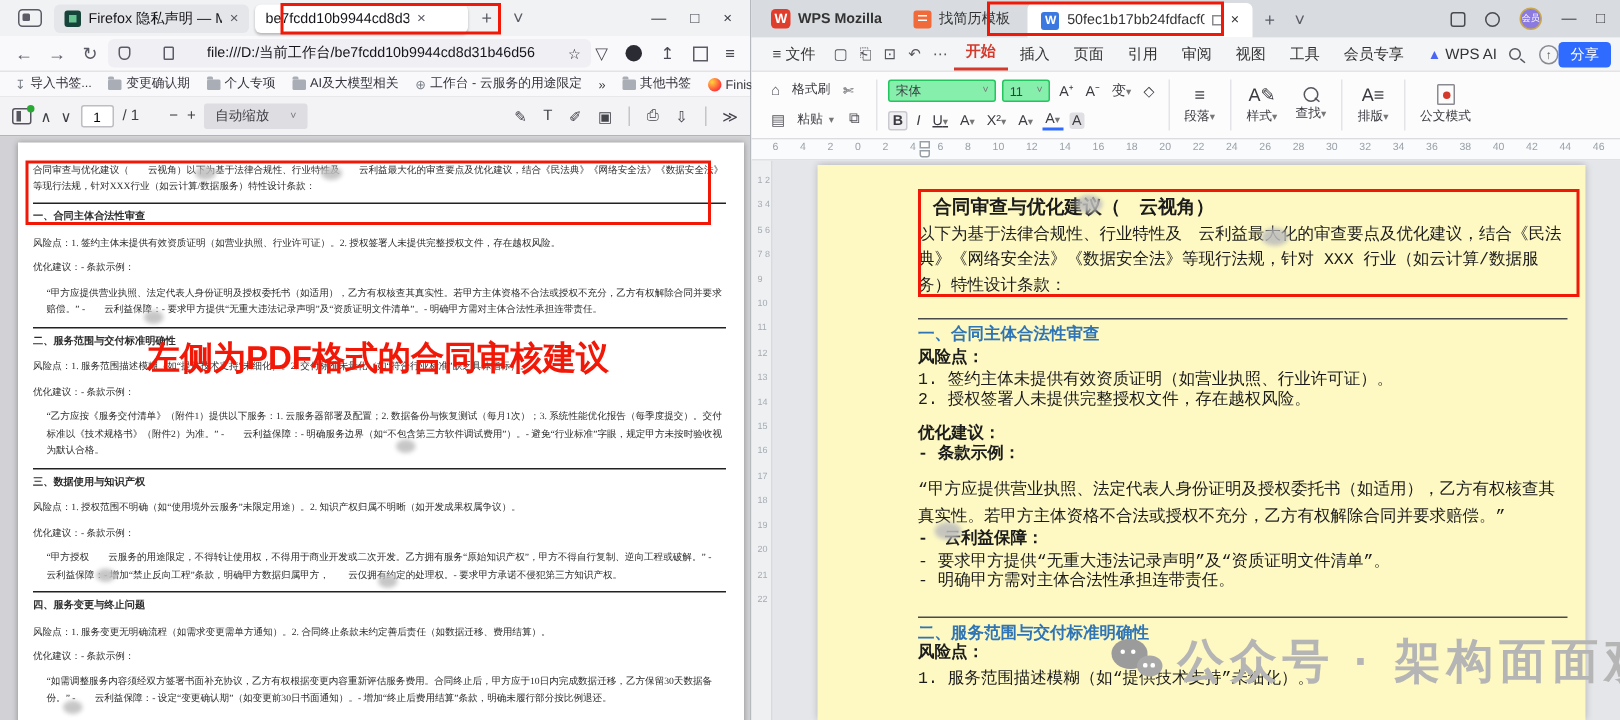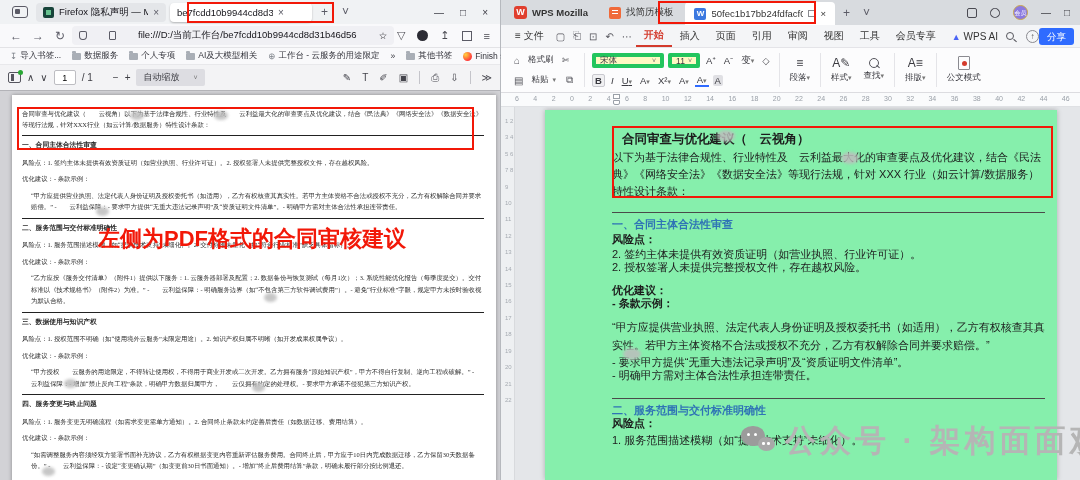--- a/index.html
+++ b/index.html
@@ -76,42 +76,42 @@
   .qico{color:#55555c;font-size:10px;padding:0 4px;}
   .ai-logo{color:#4a64f5;font-size:9px;}
   .lens{width:8px;height:8px;border:1.3px solid #55555c;border-radius:50%;position:relative;display:inline-block;}
   .lens:after{content:"";position:absolute;left:6px;top:7px;width:4px;height:1.3px;background:#55555c;transform:rotate(40deg);}
   .cloudup{width:13px;height:13px;border:1px solid #8a8a90;border-radius:50%;text-align:center;line-height:12px;font-size:8px;color:#555;margin-left:auto;}
   .share-btn{background:#2f6bff;color:#fff;border-radius:3px;height:17px;line-height:17px;padding:0 8px;font-size:9.5px;white-space:nowrap;}
   .wps-ribbon{height:45px;background:#fcfcfd;border-bottom:1px solid #dcdce0;display:flex;align-items:stretch;padding:2px 6px;font-size:8.5px;color:#3a3a40;}
   .rb-col{display:flex;flex-direction:column;justify-content:space-around;padding:0 3px;}
   .rb-row{display:flex;align-items:center;gap:4px;}
   .rb-sep{width:1px;background:#e4e4e8;margin:3px 4px;}
-  .fontbox,.sizebox{border:4px solid #22c55e;border-radius:2px;height:15px;display:flex;align-items:center;justify-content:space-between;padding:0 4px;background:#fef9c3;}
+  .fontbox,.sizebox{border:1px solid #22c55e;border-radius:2px;height:15px;display:flex;align-items:center;justify-content:space-between;padding:0 4px;background:#86efac;}
   .fontbox{width:72px;} .sizebox{width:32px;}
   .fmt{font-size:9.5px;padding:0 2px;}
   .fmt.b{font-weight:bold;border:1px solid #c9c9cf;border-radius:2px;background:#f0f0f2;}
   .fmt.i{font-style:italic;}
   .fmt.u{text-decoration:underline;}
   .acolor{border-bottom:2px solid #2f6bff;}
   .ahl{background:#e0e0e4;border-radius:2px;}
   .big-ico{font-size:12px;text-align:center;}
   .rb-stack{display:flex;flex-direction:column;align-items:center;justify-content:center;gap:2px;padding:0 6px;}
   .caret-s{font-size:7px;color:#777;}
   .docseal{width:12px;height:14px;border:1px solid #8a8a90;border-radius:1px;position:relative;}
   .docseal:after{content:"";position:absolute;left:3px;top:4px;width:5px;height:5px;background:#d33a2c;border-radius:50%;}
   .wps-ruler{height:14px;background:#fafbfc;border-bottom:1px solid #dfe1e4;position:relative;overflow:hidden;}
   .ruler-nums{position:absolute;left:14px;top:2px;font-size:7px;color:#9aa0a8;word-spacing:12.5px;white-space:nowrap;}
   .indent-mark{position:absolute;left:112px;top:1px;width:7px;height:5px;background:#fff;border:1px solid #9aa0a8;}
   .indent-mark2{position:absolute;left:112px;top:7px;width:7px;height:5px;background:#fff;border:1px solid #9aa0a8;border-radius:0 0 2px 2px;}
   .wps-docarea{position:absolute;left:0;top:107px;width:579px;height:373px;background:#e4e6e9;overflow:hidden;}
   .vruler{position:absolute;left:0;top:0;width:14px;height:373px;background:#eef0f2;border-right:1px solid #d8dadd;
           font-size:6px;color:#a6abb2;padding:6px 0 0 4px;line-height:16.4px;overflow:hidden;}
-  .docx-page{position:absolute;left:44px;top:3px;width:512px;height:370px;background:#86efac;box-shadow:0 0 5px rgba(0,0,0,.25);
-             font-family:Liberation Sans, sans-serif;font-size:11px;line-height:13px;color:#1c1c1c;padding:23px 12px 0 67px;}
+  .docx-page{position:absolute;left:44px;top:3px;width:512px;height:370px;background:#fef9c3;box-shadow:0 0 5px rgba(0,0,0,.25);
+             font-family:Liberation Mono, monospace;font-size:11px;line-height:13px;color:#1c1c1c;padding:23px 12px 0 67px;}
   .docx-page .title{font-weight:bold;font-size:12.5px;padding-left:10px;}
   .docx-page .intro{margin-top:3px;line-height:17px;}
   .docx-page hr{border:none;border-top:1.2px solid #4a4a4a;margin:0;}
   .docx-page .hr1{margin-top:12px;}
   .docx-page .hr2{margin-top:16px;}
   .docx-page .bh{color:#2f74b5;font-weight:bold;margin-top:5px;}
   .docx-page .bold{font-weight:bold;}
   .docx-page p{margin:0;}
   .docx-page .mt2{margin-top:2px;} .docx-page .mt4{margin-top:4px;}
   .docx-page .mt8{margin-top:8px;} .docx-page .mt10{margin-top:10px;}
@@ -178,21 +178,21 @@
       </div>
     </div>
 
     <div class="ff-bm">
       <span class="bm">
           <span style="color:#7a7f87">↧</span>
           <span>导入书签...</span>
         </span>
       <span class="bm">
           <span class="folder"></span>
-          <span>数据服务</span>
+          <span>变更确认期</span>
         </span>
       <span class="bm">
           <span class="folder"></span>
           <span>个人专项</span>
         </span>
       <span class="bm">
           <span class="folder"></span>
           <span>AI及大模型相关</span>
         </span>
       <span class="bm">
@@ -398,25 +398,26 @@
 
     <div class="wps-docarea">
       <div class="vruler">1 2 3 4 5 6 7 8 9 10 11 12 13 14 15 16 17 18 19 20 21 22</div>
       <div class="drag-handle"></div>
       <div class="docx-page">
         <p class="title">合同审查与优化建议（　云视角）</p>
         <p class="intro">以下为基于法律合规性、行业特性及　云利益最大化的审查要点及优化建议，结合《民法典》《网络安全法》《数据安全法》等现行法规，针对 XXX 行业（如云计算/数据服务）特性设计条款：</p>
         <hr class="hr1">
         <p class="bh">一、合同主体合法性审查</p>
         <p class="bold mt2">风险点：</p>
-        <p class="mt2">2. 签约主体未提供有效资质证明（如营业执照、行业许可证）。</p>
+        <p class="mt2">1. 签约主体未提供有效资质证明（如营业执照、行业许可证）。</p>
         <p>2. 授权签署人未提供完整授权文件，存在越权风险。</p>
         <p class="bold mt10">优化建议：</p>
         <p class="bold">- 条款示例：</p>
         <p class="mt8 lh18">“甲方应提供营业执照、法定代表人身份证明及授权委托书（如适用），乙方有权核查其真实性。若甲方主体资格不合法或授权不充分，乙方有权解除合同并要求赔偿。”</p>
+        <p class="bold">-　云利益保障：</p>
         <p class="mt2">- 要求甲方提供“无重大违法记录声明”及“资质证明文件清单”。</p>
         <p>- 明确甲方需对主体合法性承担连带责任。</p>
         <hr class="hr2">
         <p class="bh">二、服务范围与交付标准明确性</p>
         <p class="bold">风险点：</p>
         <p class="mt4">1. 服务范围描述模糊（如“提供技术支持”未细化）。</p>
         <i class="blob" style="left:172px;top:20px;width:18px;height:12px"></i>
         <i class="blob" style="left:296px;top:42px;width:18px;height:12px"></i>
         <i class="blob" style="left:78px;top:238px;width:18px;height:12px"></i>
       </div>

